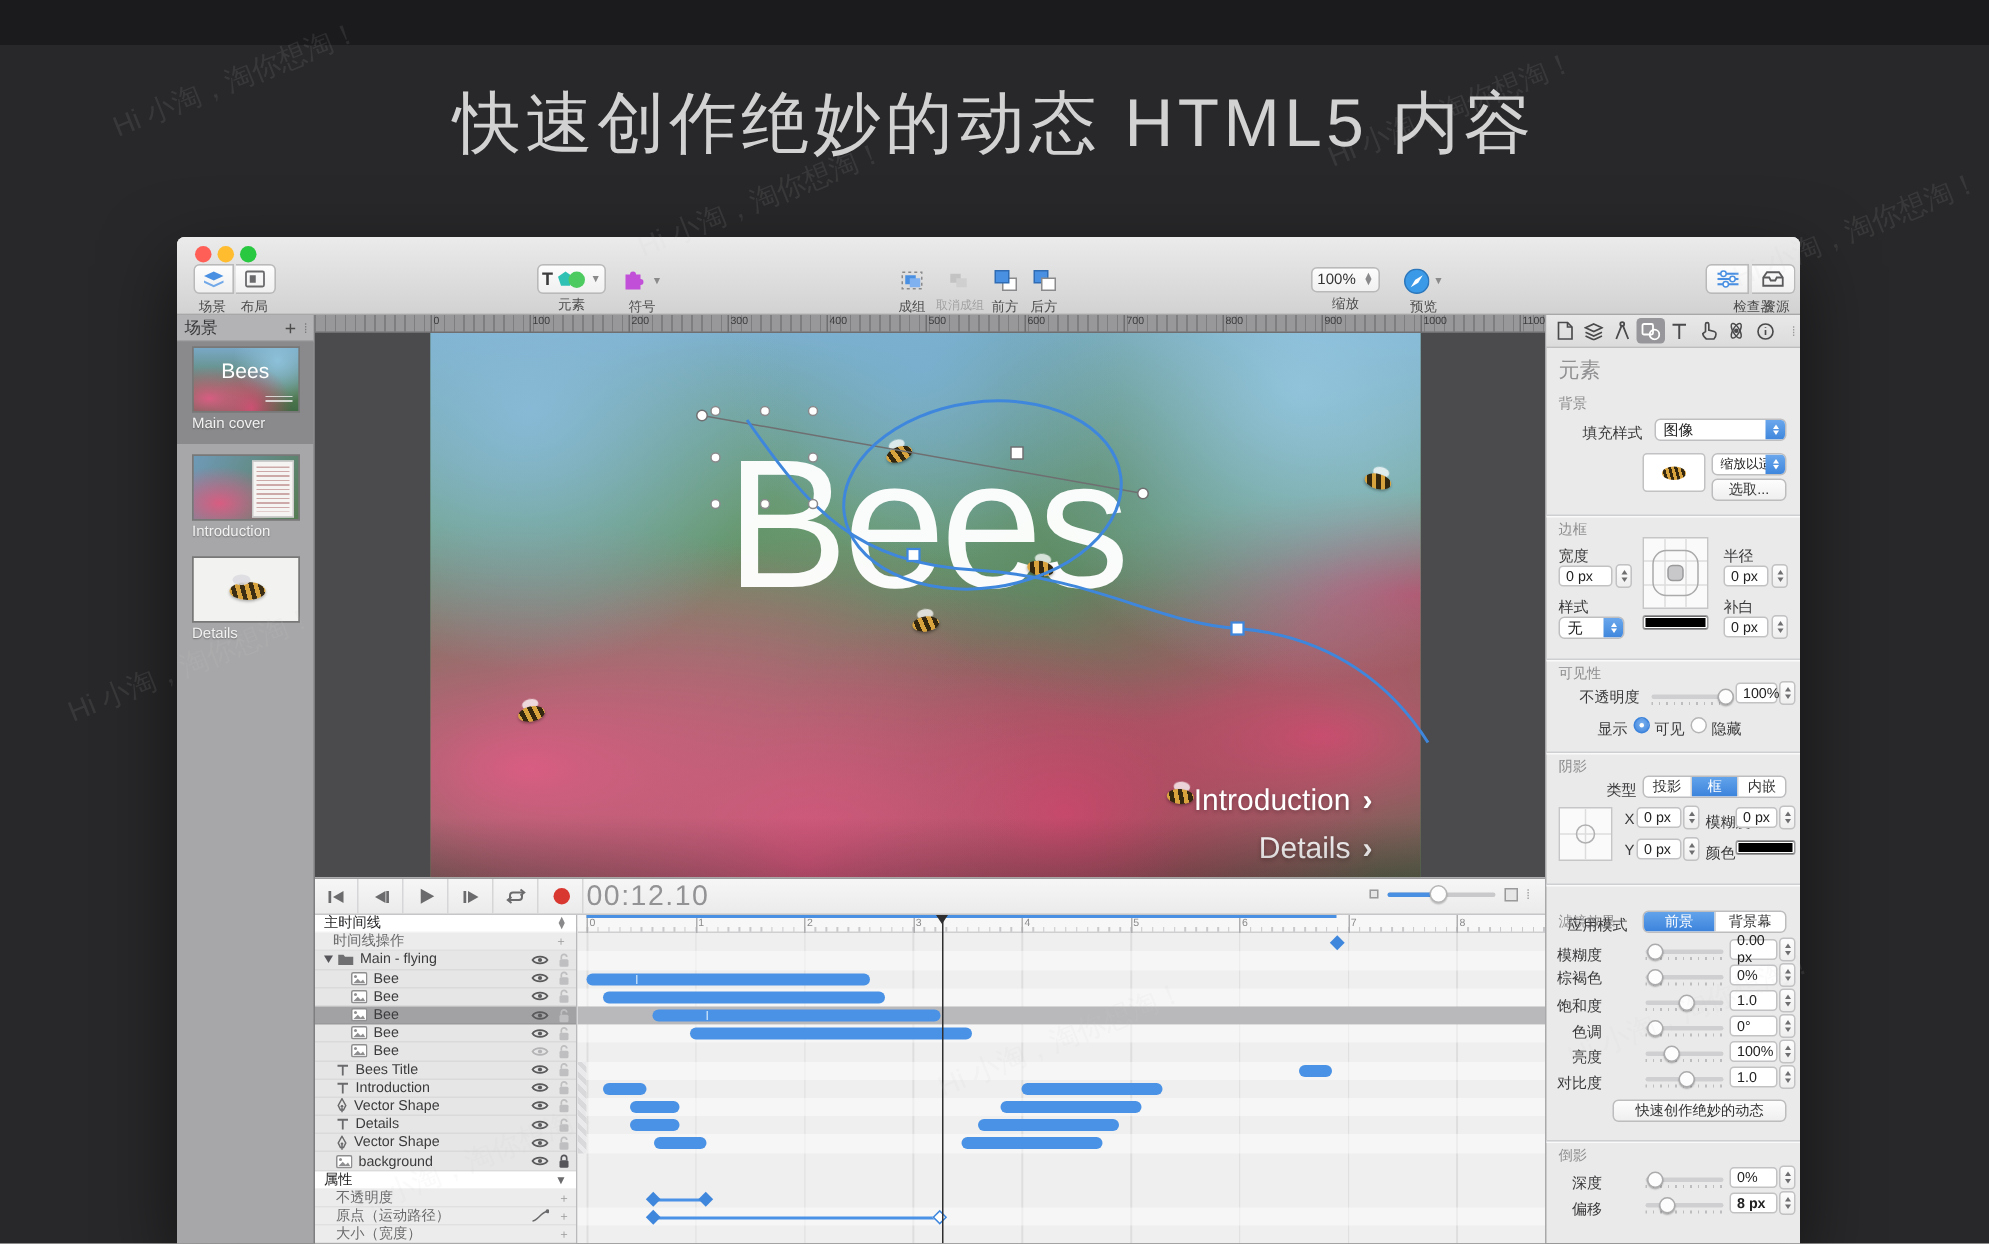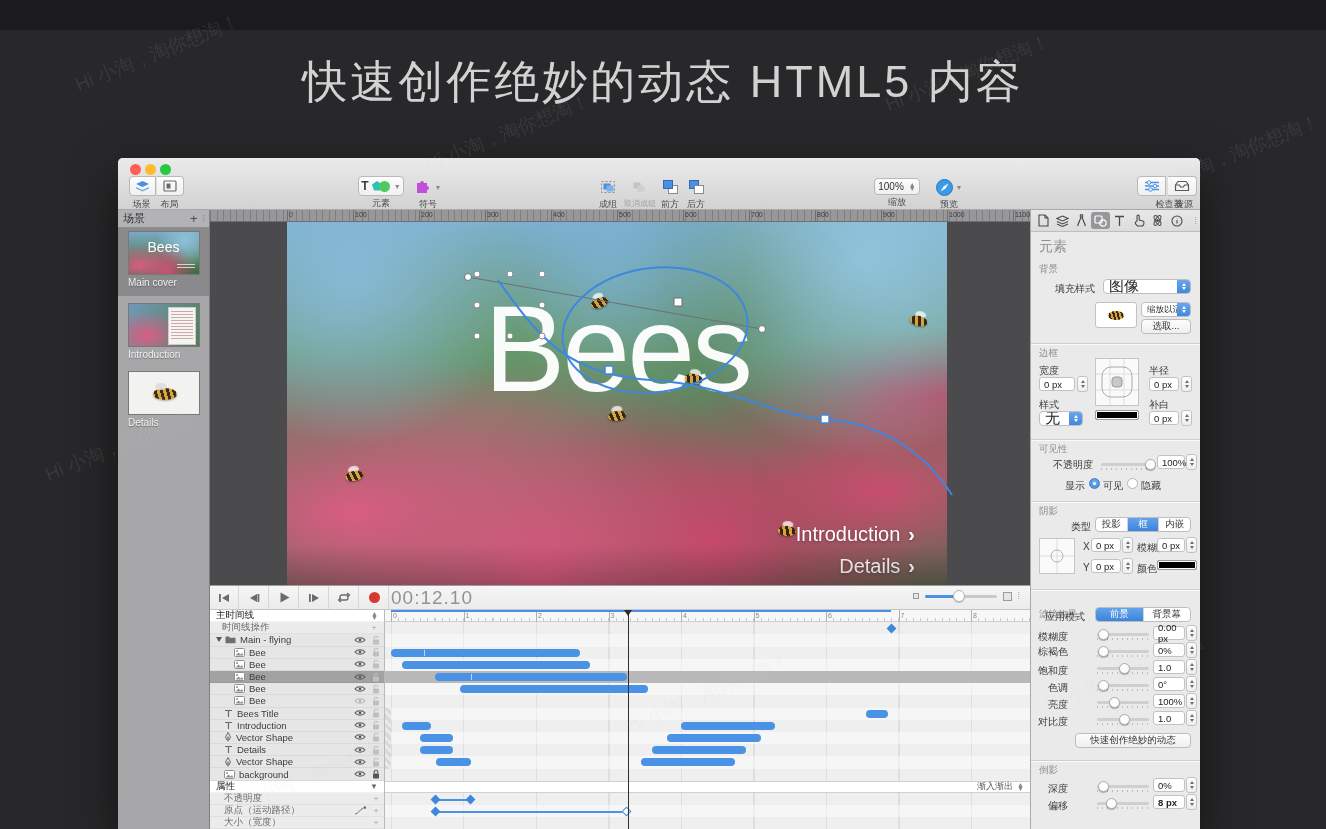--- a/index.html
+++ b/index.html
@@ -123,21 +123,21 @@
   .divider { height:1px; background:#cecfd1; margin:5px 0 0; box-shadow:0 1px 0 #fafafa; }
   .lbl { font-size:10px; color:#3a3a3c; position:absolute; white-space:nowrap; }
   .field { position:absolute; height:14px; background:#fff; border:1px solid #c2c2c4; border-radius:3px;
            font-size:9.5px; color:#222; display:flex; align-items:center; padding-left:4px; }
   .stp { position:absolute; width:11px; height:16px; background:linear-gradient(#fdfdfd,#eee); border:1px solid #c2c2c4; border-radius:3px;
          display:flex; flex-direction:column; align-items:center; justify-content:center; }
   .stp i { width:0; height:0; border:2.5px solid transparent; display:block;}
   .stp .u { border-bottom:3px solid #6e6e70; margin-bottom:1.5px;}
   .stp .d { border-top:3px solid #6e6e70; }
   .select { position:absolute; height:15px; background:#fff; border:1px solid #bfbfc1; border-radius:4px; overflow:hidden;
-            font-size:15px; color:#222; display:flex; align-items:center; padding-left:5px; }
+            font-size:10px; color:#222; display:flex; align-items:center; padding-left:5px; }
   .select .cap { position:absolute; right:0; top:0; bottom:0; width:13px; background:linear-gradient(#6aa7ec,#3f87dd);
                  display:flex; flex-direction:column; align-items:center; justify-content:center; }
   .select .cap i { width:0; height:0; border:2.5px solid transparent; display:block; }
   .select .cap .u { border-bottom:3px solid #fff; margin-bottom:1px;}
   .select .cap .d { border-top:3px solid #fff; }
   .seg { position:absolute; height:15px; display:flex; border:1px solid #bdbdbf; border-radius:4px; overflow:hidden; background:#fff; }
   .seg span { flex:1; font-size:9.5px; color:#333; display:flex; align-items:center; justify-content:center; border-right:1px solid #d4d4d6; }
   .seg span:last-child { border-right:none; }
   .seg span.on { background:linear-gradient(#62a3ea,#3c83dc); color:#fff; }
   .swell { position:absolute; height:10px; background:#000; border:1px solid #9a9a9c; border-radius:2px; box-shadow:inset 0 0 0 1px #fff; }
@@ -828,24 +828,20 @@
         </div>
         <div class="trow" style="top: 134.2px; height: 12.2px;">
           <div class="bar" style="left: 35px; width: 32.625px;"></div>
           <div class="bar" style="left: 267px; width: 94.25px;"></div>
         </div>
         <div class="trow stripe" style="top: 146.4px; height: 12.2px;">
           <div class="bar" style="left: 50.95px; width: 34.8px;"></div>
           <div class="bar" style="left: 256.125px; width: 94.25px;"></div>
         </div>
         <div class="trow" style="top: 158.6px; height: 12.2px;"></div>
-        <div class="trow easerow" style="top: 170.8px; height: 12.2px;">
-          <span>渐入渐出</span>
-          <span class="mini-stepper" style="margin-left:4px;">▲<br>▼</span>
-        </div>
         <div class="trow" style="top: 183px; height: 12.2px;">
           <div class="kfline" style="left: 50.95px; width: 34.8px;"></div>
           <div class="kf" style="left: 47.45px;"></div>
           <div class="kf" style="left: 82.25px;"></div>
         </div>
         <div class="trow stripe" style="top: 195.2px; height: 12.2px;">
           <div class="kfline" style="left: 50.95px; width: 190.675px;"></div>
           <div class="kf" style="left: 47.45px;"></div>
           <div class="kf open" style="left: 238.125px;"></div>
         </div>

